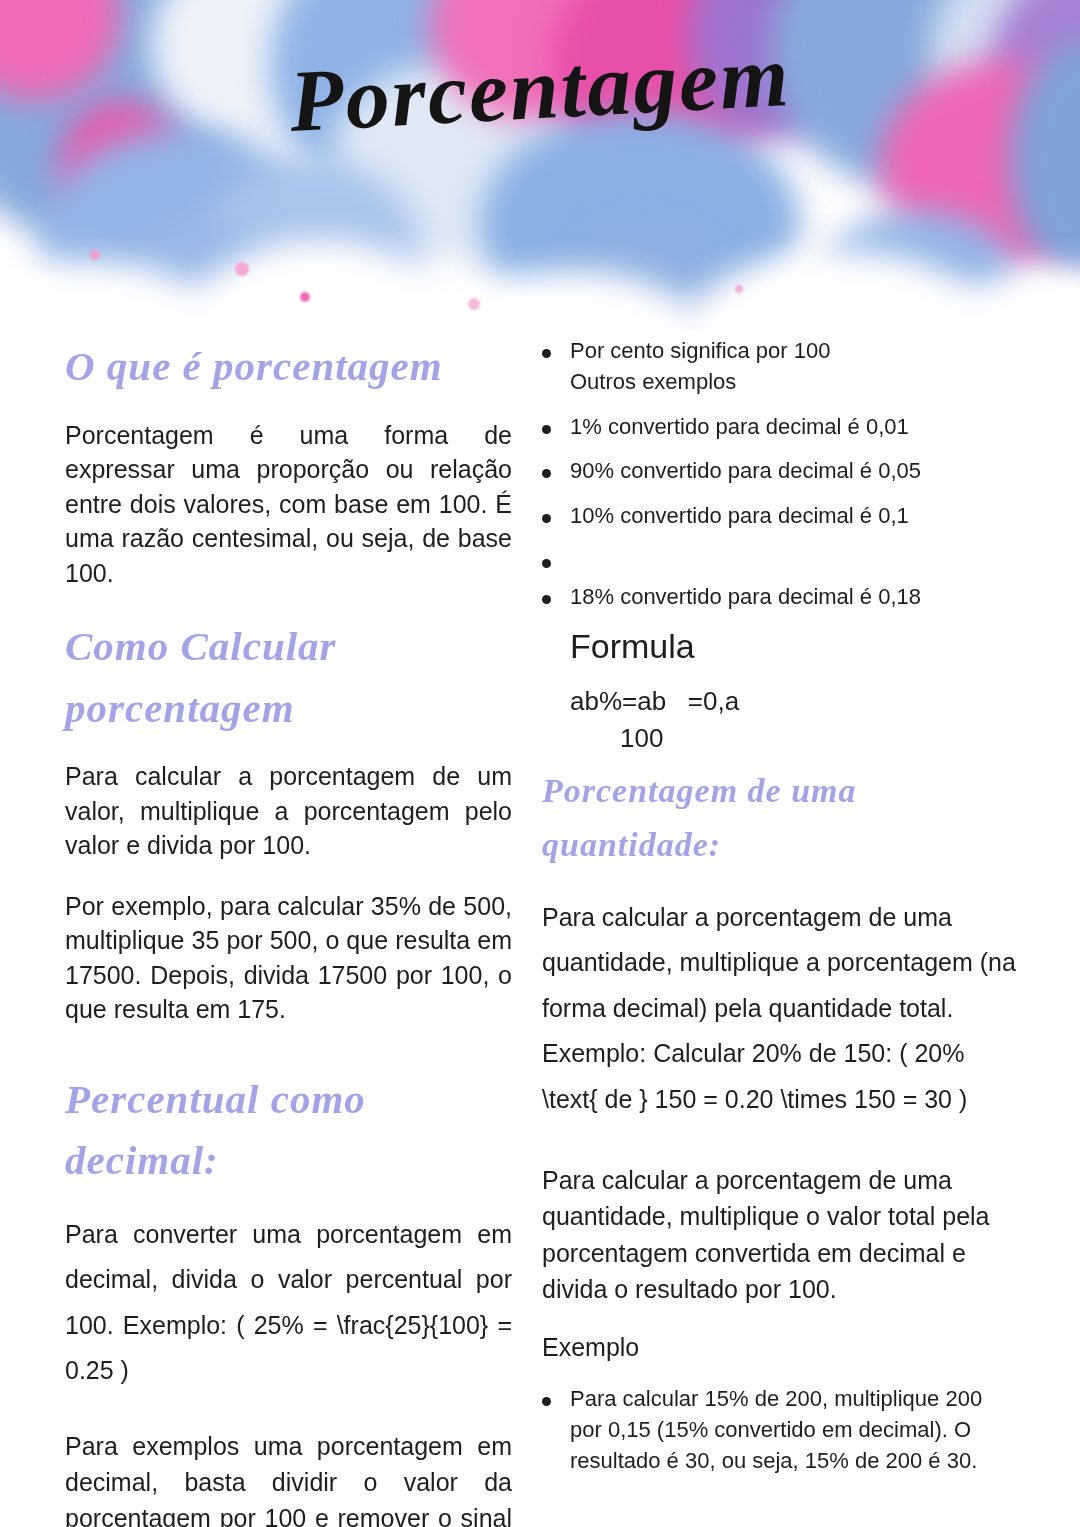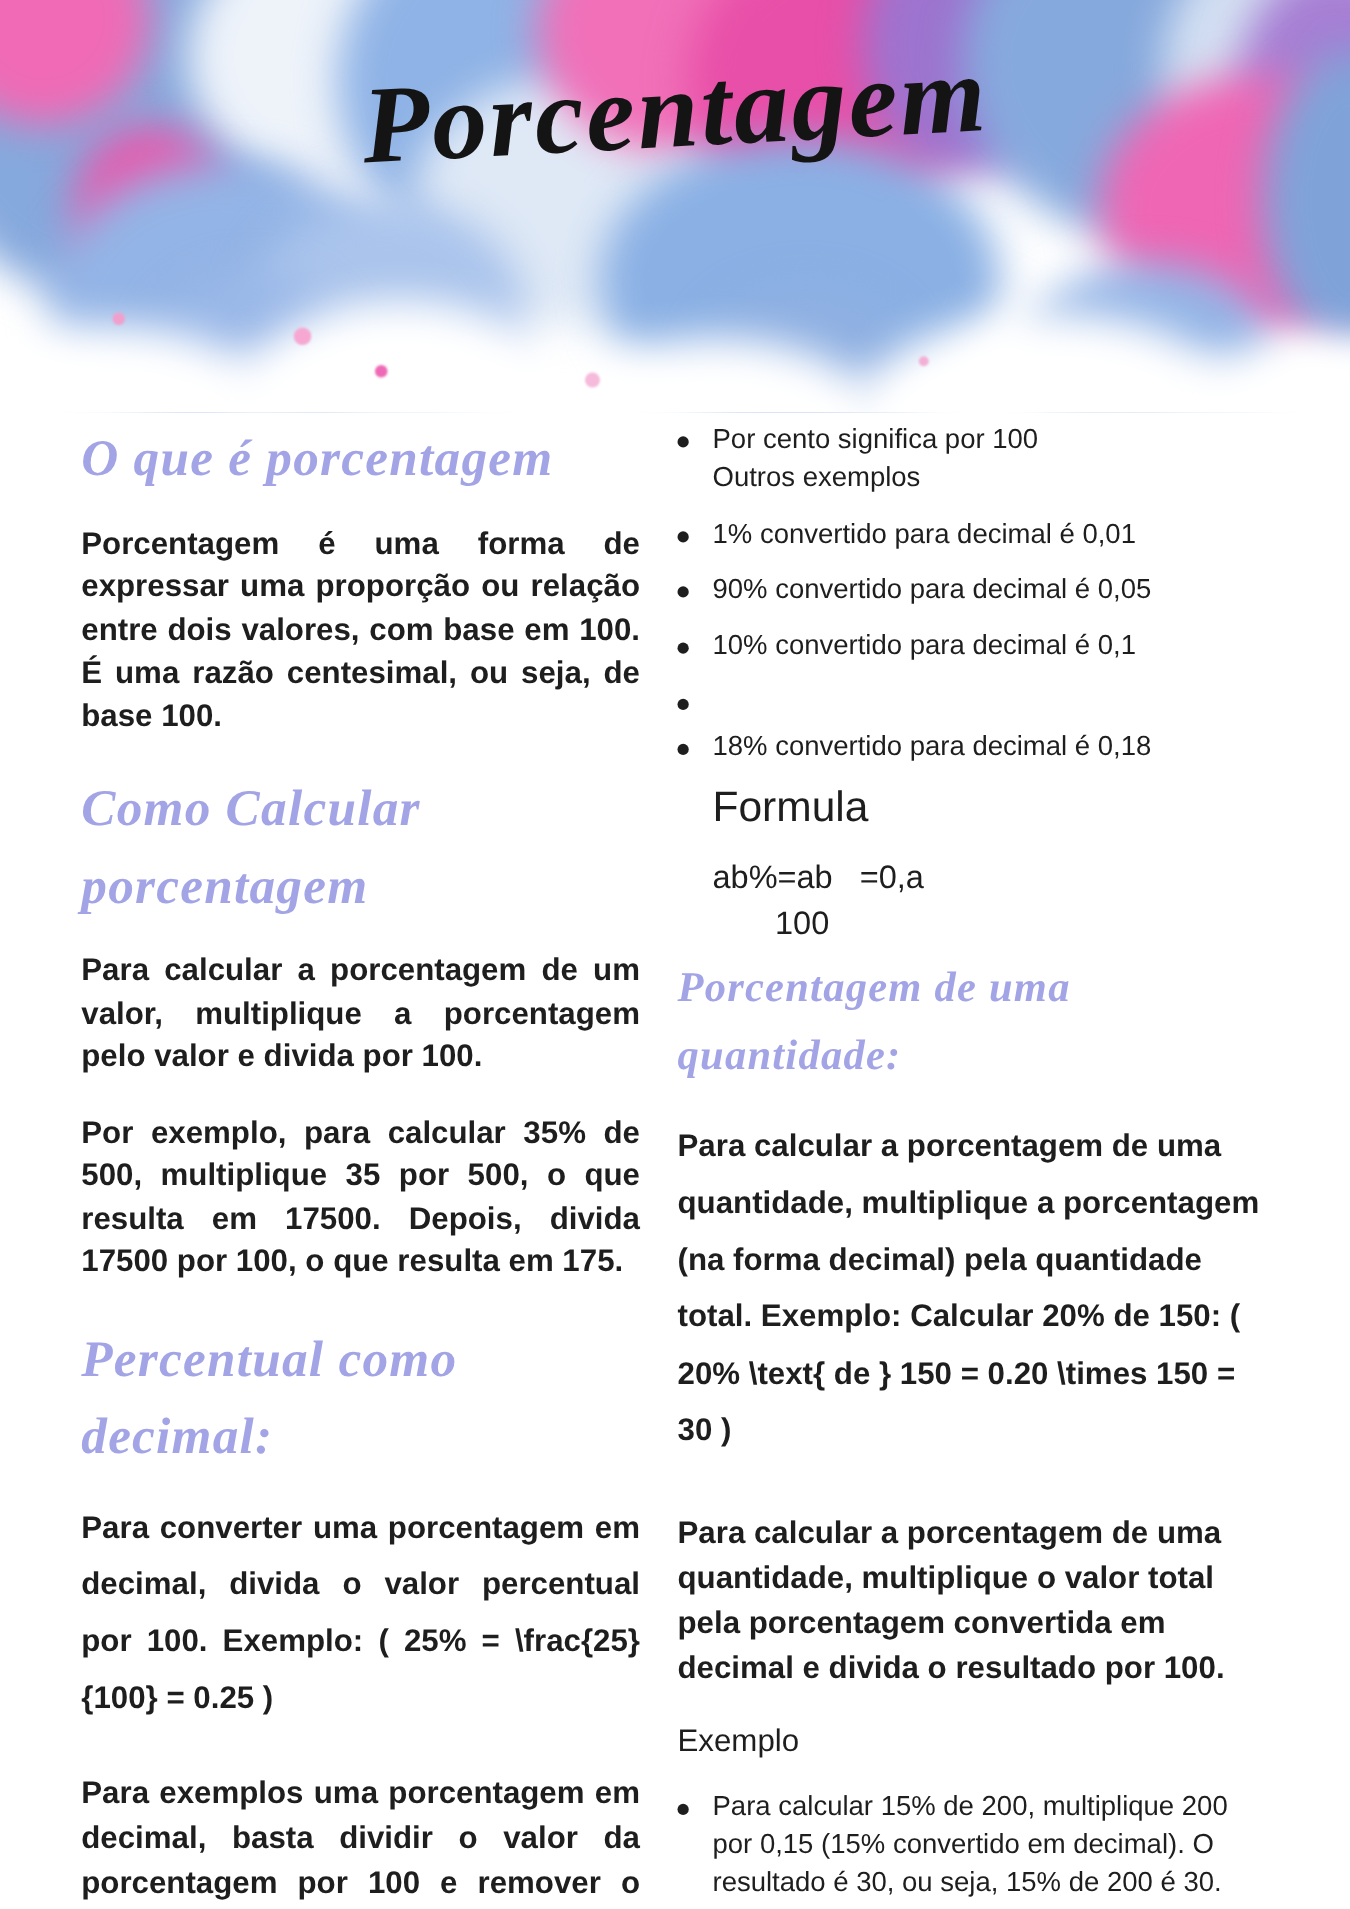--- a/index.html
+++ b/index.html
@@ -12,21 +12,21 @@
   .title{position:absolute;top:38px;left:0;width:100%;text-align:center;
          font-family:cursive;font-style:italic;font-weight:700;font-size:88px;
          color:#141414;transform:rotate(-3deg);letter-spacing:2px;z-index:30;}
   
   .col{position:absolute;top:336px;}
   .col-left{left:65px;width:447px;}
   .col-right{left:542px;width:478px;}
   .script-h{font-family:cursive;font-style:italic;font-weight:700;color:#a2a4e6;
             font-size:41px;line-height:1.5;letter-spacing:1px;}
   .col-left .script-h{margin:0 0 20px 0;}
-  .body-t{font-size:25px;line-height:1.38;font-weight:bold;}
+  .body-t{font-size:25px;line-height:1.38;}
   .just{text-align:justify;}
   .para{margin:0 0 26px 0;}
   .wide{line-height:1.82;}
   .mid{line-height:1.45;}
   .label{font-size:25px;margin:0 0 18px 28px;}
   .bullet{display:flex;margin:0 0 14px 0;}
   .bullet .dot{flex:0 0 auto;width:9px;height:9px;border-radius:50%;background:#1e1e1e;
                margin:13px 0 0 0;}
   .col-left .bullet{margin-left:-30px;}
   .col-left .bullet .btxt{margin-left:21px;}
@@ -73,21 +73,21 @@
     <div class="dotspot" style="left:90px;top:250px;width:10px;height:10px;background:#f0a0cc;"></div>
     <div class="dotspot" style="left:735px;top:285px;width:8px;height:8px;background:#f3b0d6;"></div>
     <div class="title">Porcentagem</div>
   </div>
 
   <div class="col col-left">
     <div class="script-h">O que é porcentagem</div>
     <div class="body-t just para">Porcentagem é uma forma de expressar uma proporção ou relação entre dois valores, com base em 100. É uma razão centesimal, ou seja, de base 100.</div>
     <div class="script-h">Como Calcular porcentagem</div>
     <div class="body-t just para">Para calcular a porcentagem de um valor, multiplique a porcentagem pelo valor e divida por 100.</div>
-    <div class="body-t just para" style="margin-bottom:30px;">Por exemplo, para calcular 35% de 500, multiplique 35 por 500, o que resulta em 17500. Depois, divida 17500 por 100, o que resulta em 175.</div>
+    <div class="body-t just para" style="margin-bottom:42px;">Por exemplo, para calcular 35% de 500, multiplique 35 por 500, o que resulta em 17500. Depois, divida 17500 por 100, o que resulta em 175.</div>
     <div class="script-h">Percentual como decimal:</div>
     <div class="body-t just para wide" style="margin-bottom:34px;">Para converter uma porcentagem em decimal, divida o valor percentual por 100. Exemplo: ( 25% = \frac{25}{100} = 0.25 )</div>
     <div class="body-t just para mid">Para exemplos uma porcentagem em decimal, basta dividir o valor da porcentagem por 100 e remover o sinal de porcentagem (%).</div>
     <div class="label" style="margin-left:0;">Exemplo</div>
     <div class="bullet">
       <span class="dot"></span>
       <span class="btxt">
         <span>65% convertido para decimal é 0,65</span>
       </span>
     </div>

